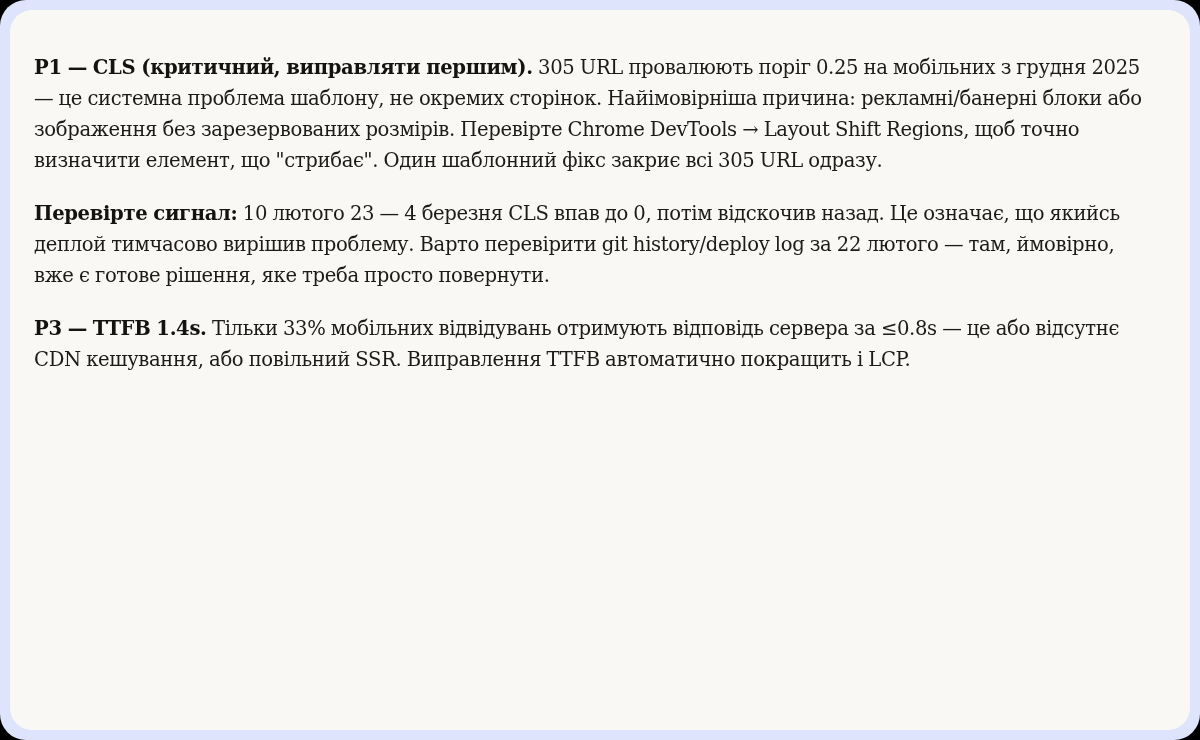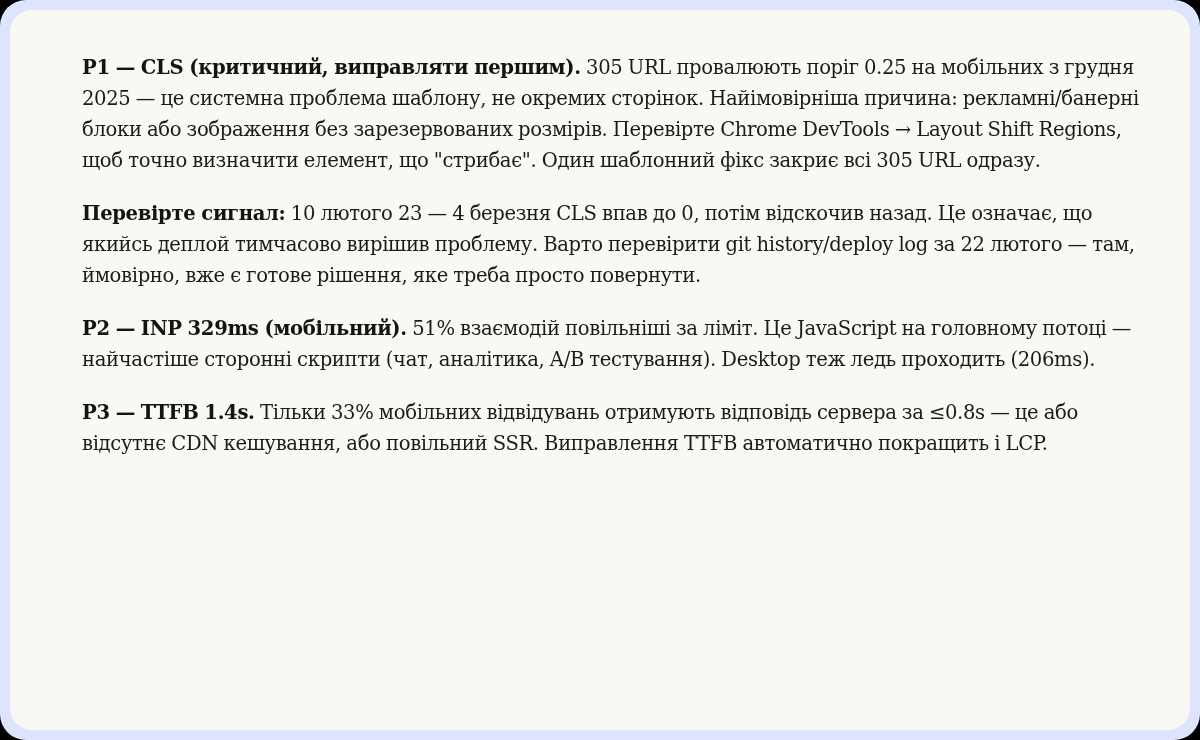--- a/index.html
+++ b/index.html
@@ -18,21 +18,21 @@
       border-radius: 26px;
       box-sizing: border-box;
     }
     .card {
       position: absolute;
       left: 10px; top: 10px;
       width: 1180px; height: 720px;
       background: #f9f8f4;
       border-radius: 22px;
       box-sizing: border-box;
-      padding: 42px 48px 0 72px;
+      padding: 42px 48px 0 24px;
     }
     .para {
       margin: 0 0 22px 0;
       font-family: "DejaVu Serif", "Liberation Serif", serif;
       font-size: 19.6px;
       line-height: 31px;
       color: #1c1b1a;
       letter-spacing: -0.35px;
       word-spacing: -0.5px;
     }
@@ -48,22 +48,19 @@
   <div class="card">
 
     <p class="para">
       <b>P1 — CLS (критичний, виправляти першим).</b><span> 305 URL провалюють поріг 0.25 на мобільних з грудня 2025 — це системна проблема шаблону, не окремих сторінок. Найімовірніша причина: рекламні/банерні блоки або зображення без зарезервованих розмірів. Перевірте Chrome DevTools → Layout Shift Regions, щоб точно визначити елемент, що "стрибає". Один шаблонний фікс закриє всі 305 URL одразу.</span>
     </p>
 
     <p class="para">
       <b>Перевірте сигнал:</b><span> 10 лютого 23 — 4 березня CLS впав до 0, потім відскочив назад. Це означає, що якийсь деплой тимчасово вирішив проблему. Варто перевірити git history/deploy log за 22 лютого — там, ймовірно, вже є готове рішення, яке треба просто повернути.</span>
     </p>
 
-    <p class="para">
-      <b>P2 — INP 329ms (мобільний).</b><span> 51% взаємодій повільніші за ліміт. Це JavaScript на головному потоці — найчастіше сторонні скрипти (чат, аналітика, A/B тестування). Desktop теж ледь проходить (206ms).</span>
-    </p>
 
     <p class="para">
       <b>P3 — TTFB 1.4s.</b><span> Тільки 33% мобільних відвідувань отримують відповідь сервера за ≤0.8s — це або відсутнє CDN кешування, або повільний SSR. Виправлення TTFB автоматично покращить і LCP.</span>
     </p>
 
   </div>
 </div>
 
 </body></html>

